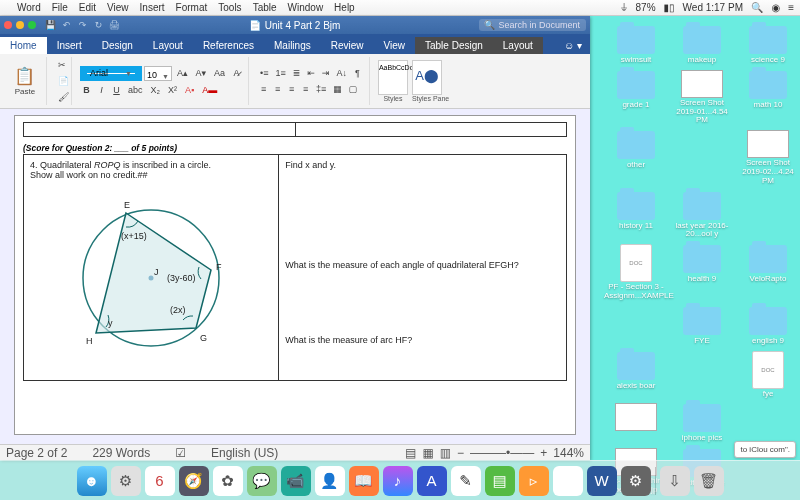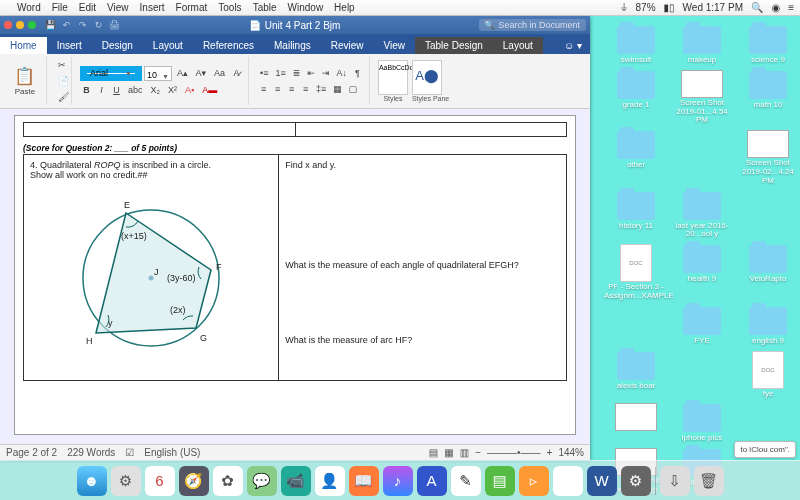--- a/index.html
+++ b/index.html
@@ -32,21 +32,21 @@
 .btn{border:1px solid transparent;padding:1px 2px;font-size:9px;color:#444;min-width:13px;text-align:center;cursor:pointer}
 .pararow{display:flex;gap:1px}
 .stylebox{width:30px;height:35px;border:1px solid #ccc;background:#fff;text-align:center;font-size:7px;padding-top:3px}
 .stylelbl{font-size:7px;color:#555;text-align:center}
 .page{flex:1;background:#eef;overflow:auto;padding:6px 14px}
 .sheet{background:#fff;border:1px solid #999;min-height:320px;padding:6px 8px 20px}
 table.doc{border-collapse:collapse;width:100%;font-size:9px;color:#222}
 table.doc td{border:1px solid #333;vertical-align:top;padding:5px 6px}
 .score{font-size:8.5px;font-style:italic;font-weight:700;margin:6px 0 1px 0}
 .diagram{width:170px;height:170px;margin:8px auto 0;position:relative}
-.statusbar{height:16px;background:#f3f3f3;border-top:1px solid #ccc;display:flex;align-items:center;padding:0 6px;font-size:10px;color:#555;gap:10px}
+.statusbar{height:16px;background:#f3f3f3;border-top:1px solid #ccc;display:flex;align-items:center;padding:0 6px;font-size:12px;color:#555;gap:25px}
 .statusbar .rgt{margin-left:auto;display:flex;gap:6px;align-items:center}
 .desktop-icons{position:absolute;top:20px;right:0;width:200px;display:grid;grid-template-columns:repeat(3,64px);gap:4px 2px;padding:4px}
 .dicon{text-align:center;font-size:8px;color:#fff}
 .dicon .fold{width:38px;height:28px;background:#7fd4f3;border-radius:3px;margin:2px auto;position:relative}
 .dicon .fold:before{content:"";position:absolute;top:-4px;left:3px;width:14px;height:5px;background:#7fd4f3;border-radius:2px 2px 0 0}
 .dicon .file{width:32px;height:38px;background:#fff;margin:1px auto;border-radius:2px;border:1px solid #ccc;font-size:6px;color:#888;display:flex;align-items:center;justify-content:center}
 .dicon .shot{width:42px;height:28px;background:#fff;margin:1px auto;border:1px solid #aaa}
 .dicon .lbl{text-shadow:0 1px 2px rgba(0,0,0,.4);line-height:1.1}
 .dock{position:absolute;bottom:0;left:0;right:0;height:40px;background:rgba(230,230,230,.55);border-top:1px solid rgba(255,255,255,.5);display:flex;align-items:center;justify-content:center;gap:4px;padding:0 6px}
 .dock .ap{width:30px;height:30px;border-radius:6px;display:flex;align-items:center;justify-content:center;font-size:15px;color:#fff}

